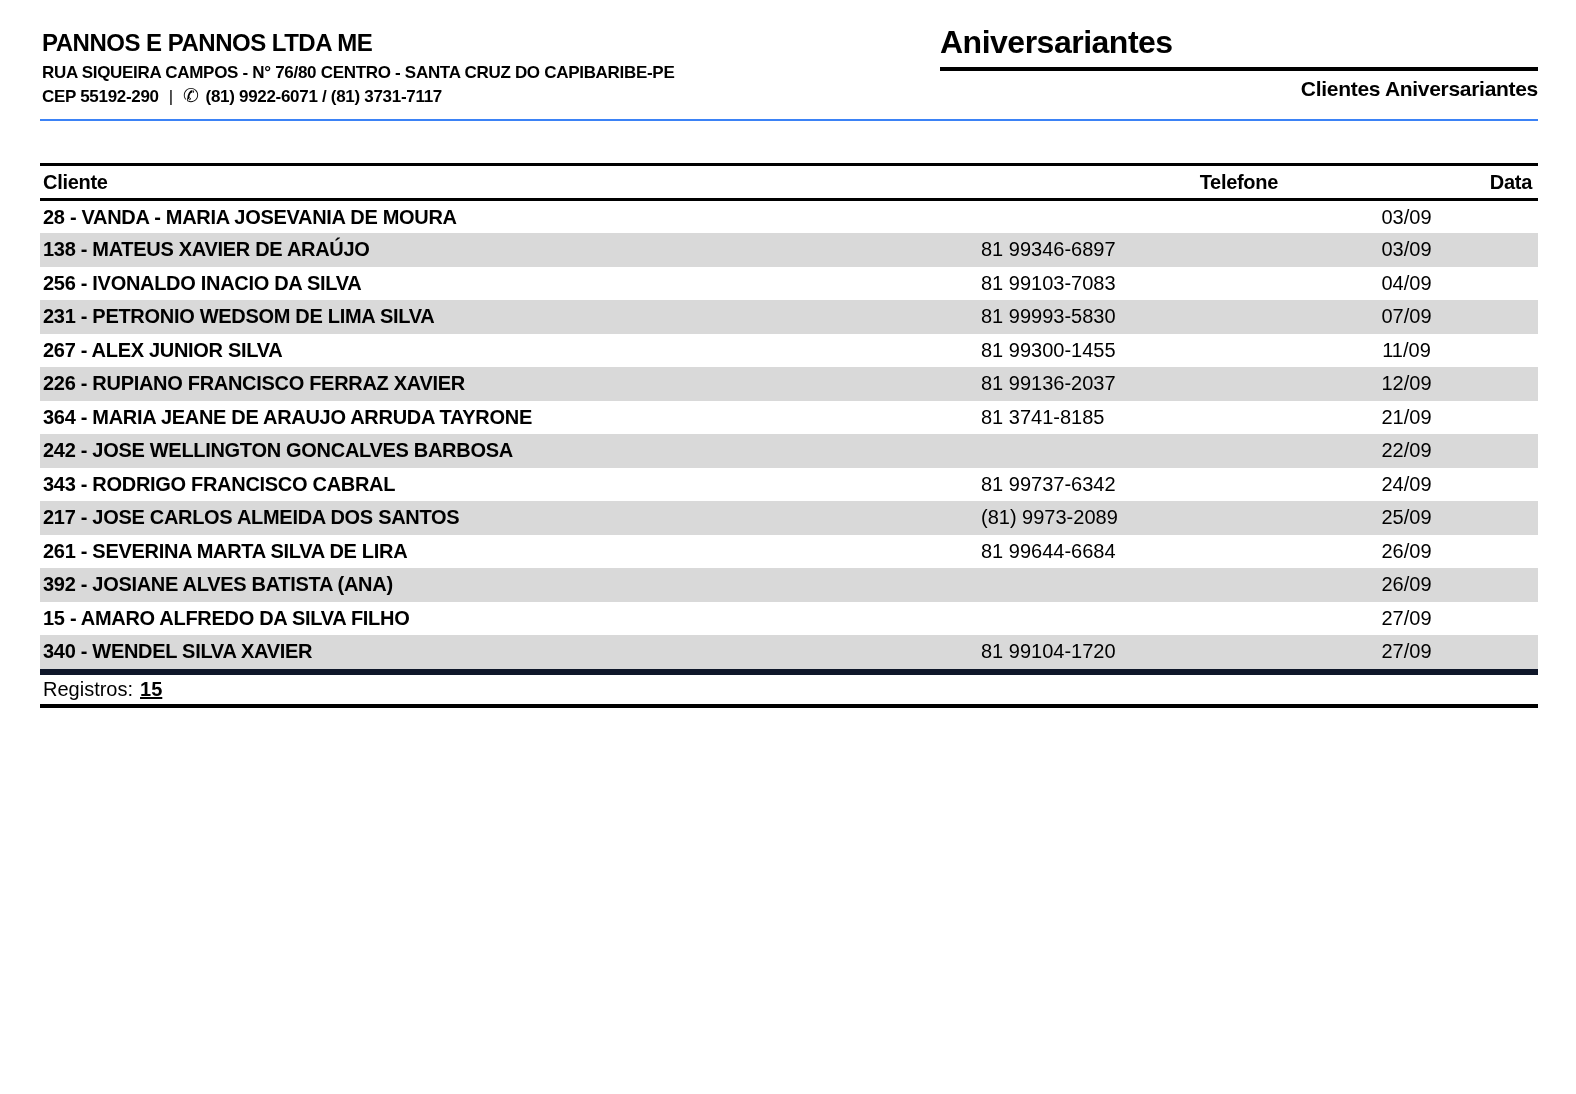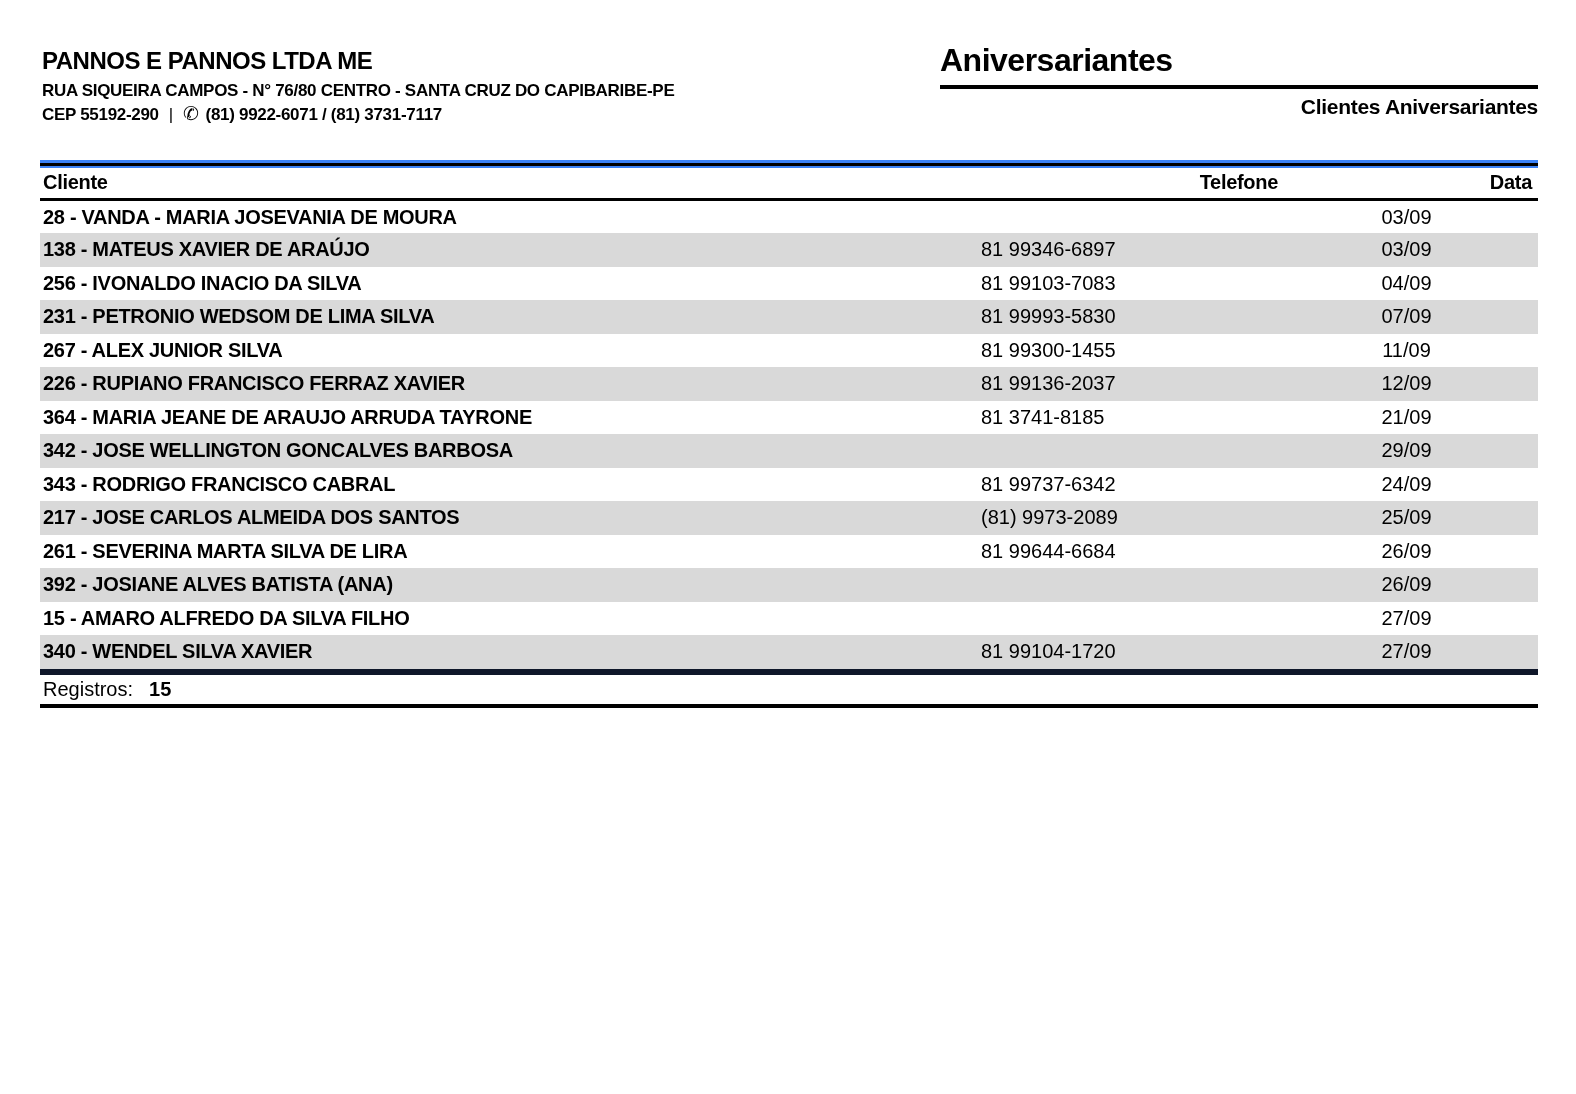--- a/index.html
+++ b/index.html
@@ -11,25 +11,25 @@
   .page {
     position: relative;
     width: 1576px;
     height: 1094px;
     background: #ffffff;
     overflow: hidden;
   }
   
   .report-header {
     position: absolute;
-    top: 18px;
+    top: 0;
     left: 40px;
     width: 1498px;
-    height: 150px;
-    border-bottom: 8px solid #3b82f6;
+    height: 121px;
+    border-bottom: 2px solid #3b82f6;
   }
   .company-block {
     position: absolute;
     top: 30px;
     left: 2px;
   }
   .company-name {
     font-size: 24px;
     font-weight: bold;
     letter-spacing: -0.5px;
@@ -117,21 +117,22 @@
     border-top: 6px solid #0f172a;
     border-bottom: 4px solid #000000;
     height: 39px;
     display: flex;
     align-items: center;
     font-size: 20px;
     padding-left: 3px;
   }
   .registros-row .registros-value {
     font-weight: bold;
-    margin-left: 16px;
+    margin-left: 7px;
+    text-decoration: underline;
   }
 </style>
 </head>
 <body>
 
 <div class="page">
 
   <div class="report-header">
     <div class="company-block">
       <div class="company-name">PANNOS E PANNOS LTDA ME</div>
@@ -193,23 +194,23 @@
           <td class="c-cliente">226 - RUPIANO FRANCISCO FERRAZ XAVIER</td>
           <td class="c-telefone">81 99136-2037</td>
           <td class="c-data">12/09</td>
         </tr>
         <tr>
           <td class="c-cliente">364 - MARIA JEANE DE ARAUJO ARRUDA TAYRONE</td>
           <td class="c-telefone">81 3741-8185</td>
           <td class="c-data">21/09</td>
         </tr>
         <tr>
-          <td class="c-cliente">342 - JOSE WELLINGTON GONCALVES BARBOSA</td>
-          <td class="c-telefone"></td>
-          <td class="c-data">29/09</td>
+          <td class="c-cliente">242 - JOSE WELLINGTON GONCALVES BARBOSA</td>
+          <td class="c-telefone"></td>
+          <td class="c-data">22/09</td>
         </tr>
         <tr>
           <td class="c-cliente">343 - RODRIGO FRANCISCO CABRAL</td>
           <td class="c-telefone">81 99737-6342</td>
           <td class="c-data">24/09</td>
         </tr>
         <tr>
           <td class="c-cliente">217 - JOSE CARLOS ALMEIDA DOS SANTOS</td>
           <td class="c-telefone">(81) 9973-2089</td>
           <td class="c-data">25/09</td>

